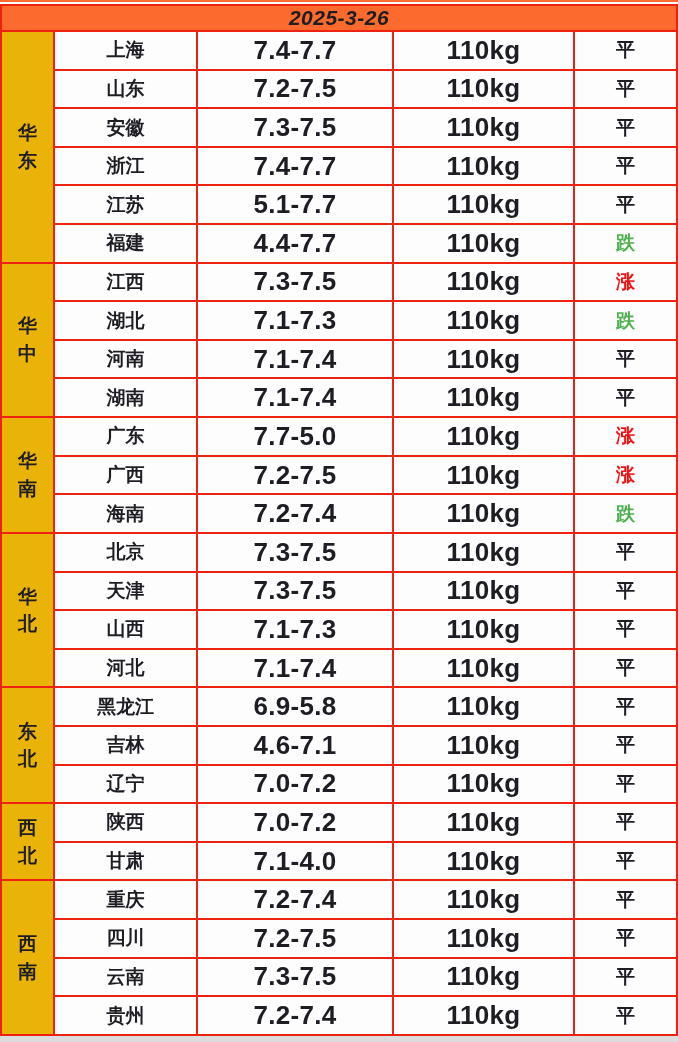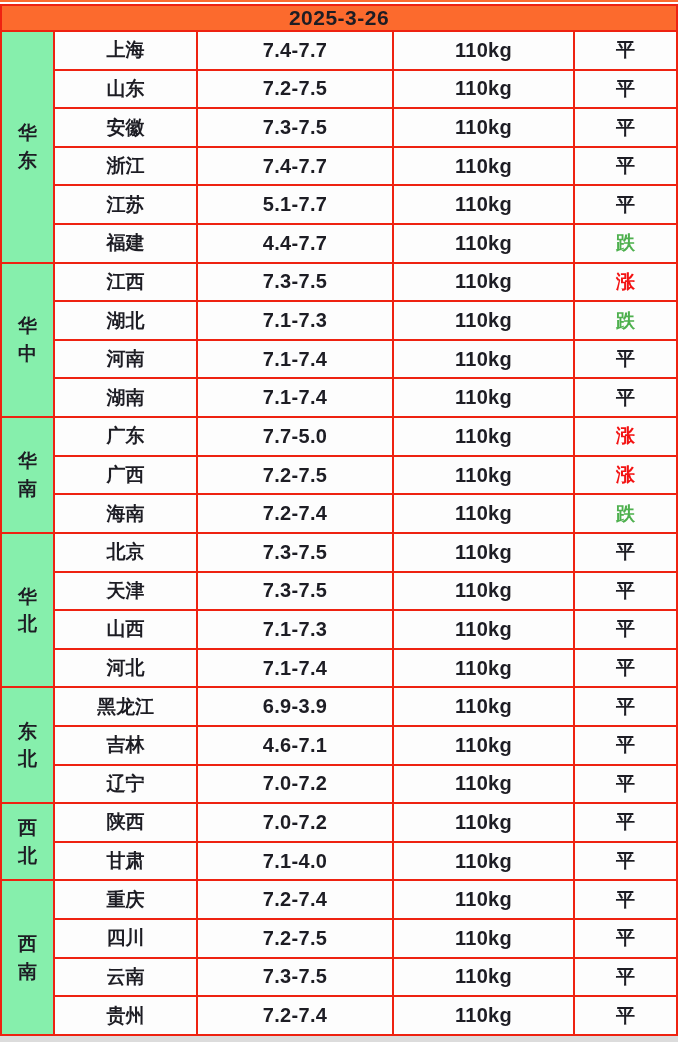--- a/index.html
+++ b/index.html
@@ -17,36 +17,36 @@
   th, td {
     border: 2px solid var(--grid, #ee2211);
     background: #fdfdfd;
     font-weight: bold;
     color: var(--ink, #1d1d24);
     text-align: center;
     vertical-align: middle;
     padding: 0;
     overflow: hidden;
   }
-  thead tr { height: 20px; }
+  thead tr { height: 20px; font-style: italic; }
   tbody tr { height: 38.3px; }
   th.date-header {
     background: var(--accent, #fc6a2d);
     color: var(--ink, #1d1d24);
     font-size: 21px;
     letter-spacing: 0.5px;
   }
   td { font-size: 19px; }
-  td.region-cell { background: #86efac; }
+  td.region-cell { background: #eab308; }
   .region-label {
     width: 1.25em; margin: 0 auto;
     word-break: break-all; line-height: 1.45;
     font-size: 19px; text-align: center;
   }
-  td.price-cell, td.weight-cell { font-size: 20px; letter-spacing: 0.3px; }
+  td.price-cell, td.weight-cell { font-size: 26px; letter-spacing: 0.3px; }
   td.trend-cell.trend-up   { color: var(--up, #f31212); }
   td.trend-cell.trend-down { color: var(--down, #4eb04e); }
   td.trend-cell.trend-flat { color: var(--ink, #1d1d24); }
   .bottom-strip { height: 6px; background: #dcdcdc; }
 </style>
 </head>
 <body>
 
 <div class="top-sliver"></div>
 <div class="top-gap"></div>
@@ -177,21 +177,21 @@
         <td class="province-cell">河北</td>
         <td class="price-cell">7.1-7.4</td>
         <td class="weight-cell">110kg</td>
         <td class="trend-cell trend-flat">平</td>
       </tr>
       <tr>
         <td rowspan="3" class="region-cell">
           <div class="region-label">东北</div>
         </td>
         <td class="province-cell">黑龙江</td>
-        <td class="price-cell">6.9-3.9</td>
+        <td class="price-cell">6.9-5.8</td>
         <td class="weight-cell">110kg</td>
         <td class="trend-cell trend-flat">平</td>
       </tr>
       <tr>
         <td class="province-cell">吉林</td>
         <td class="price-cell">4.6-7.1</td>
         <td class="weight-cell">110kg</td>
         <td class="trend-cell trend-flat">平</td>
       </tr>
       <tr>

